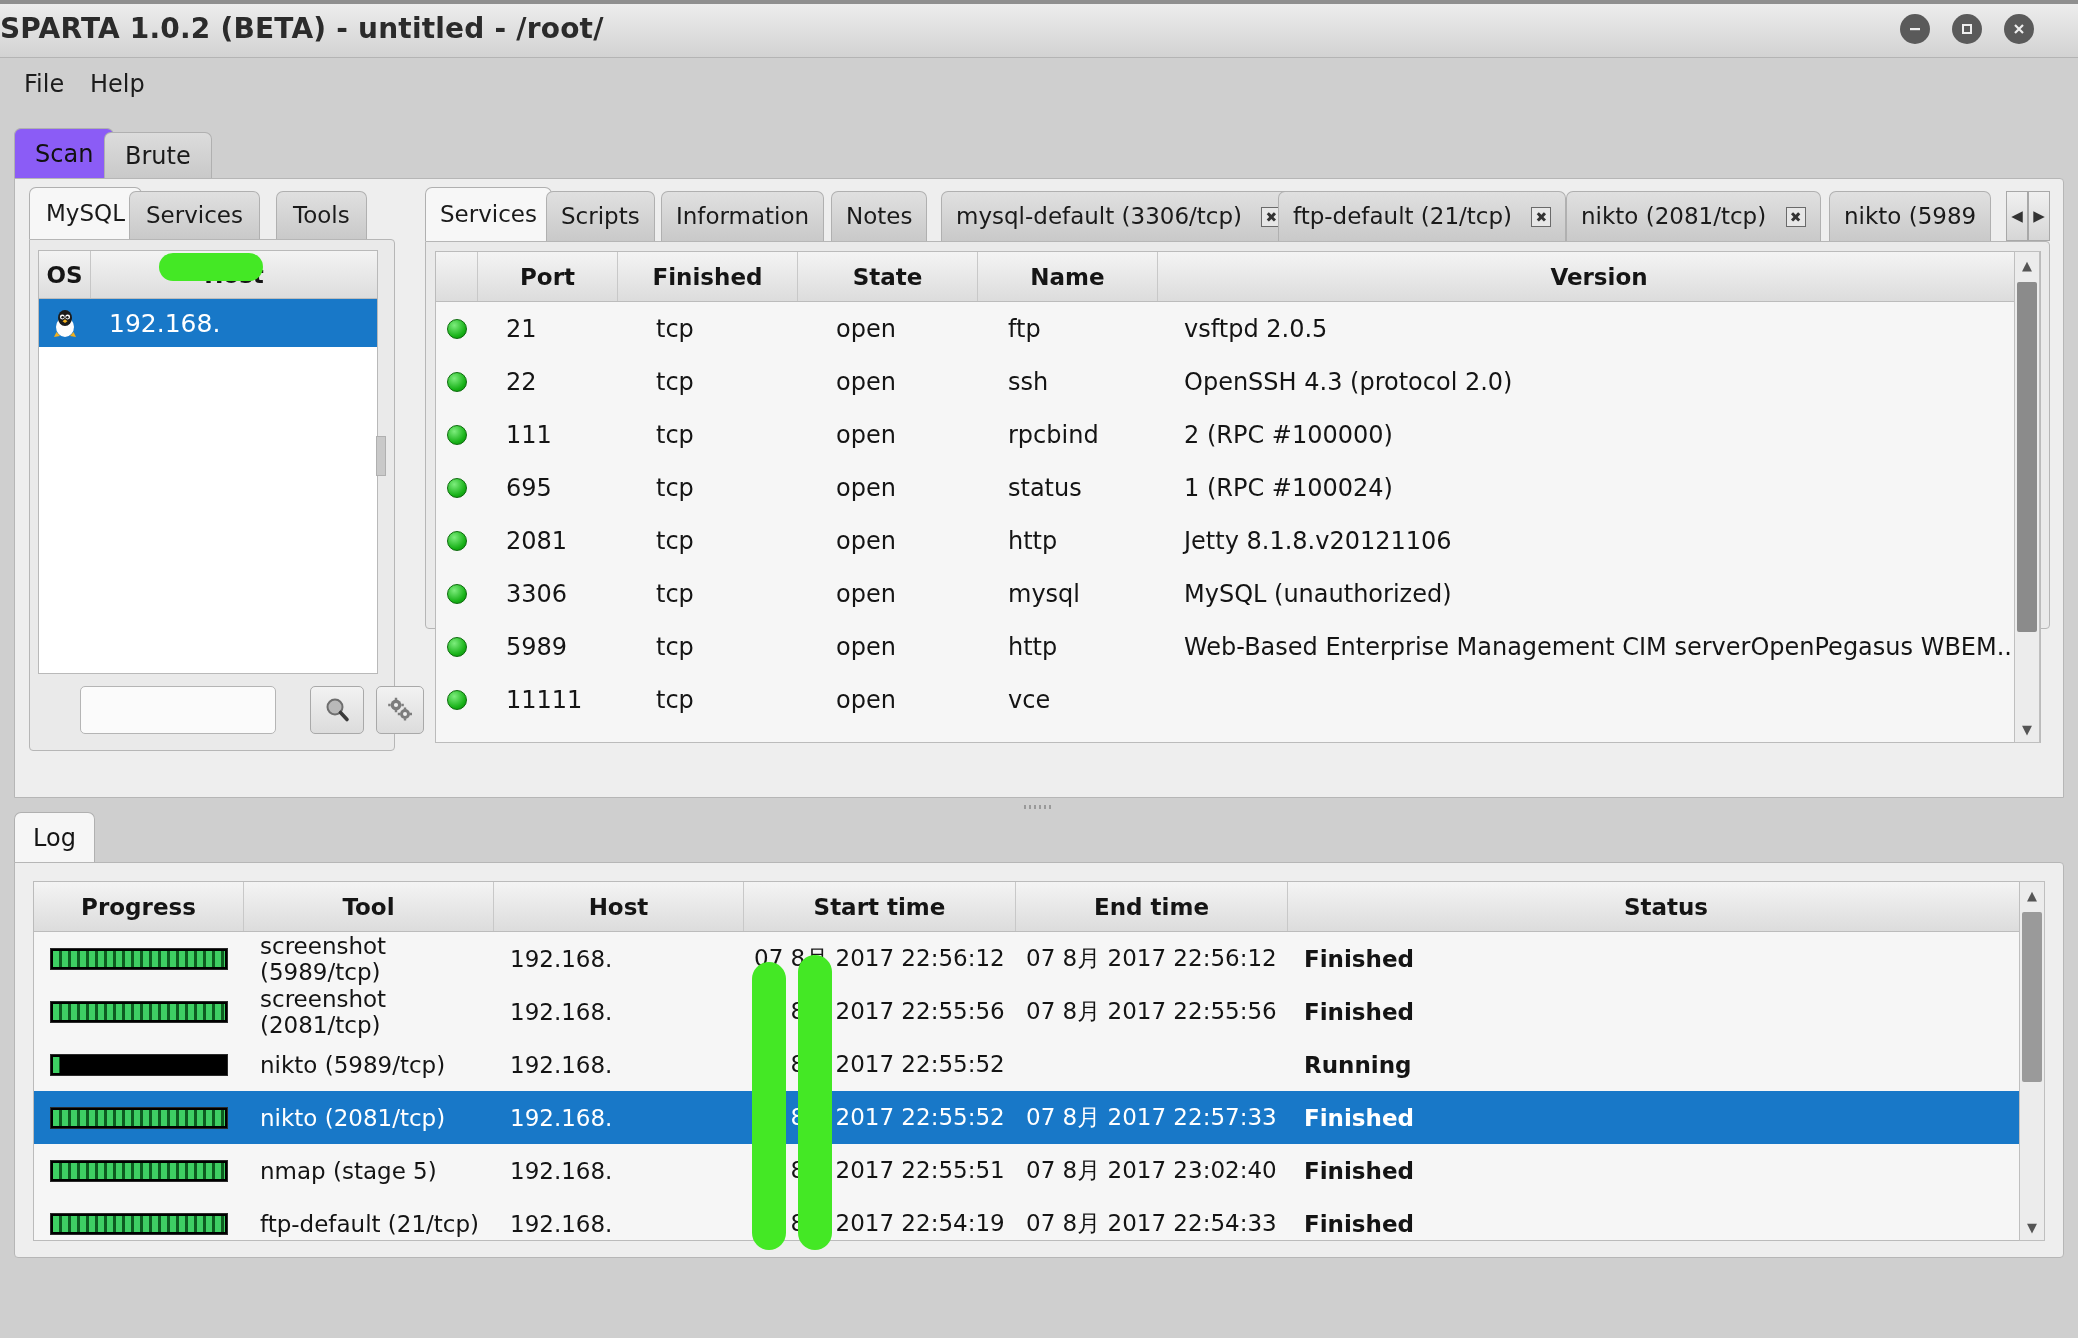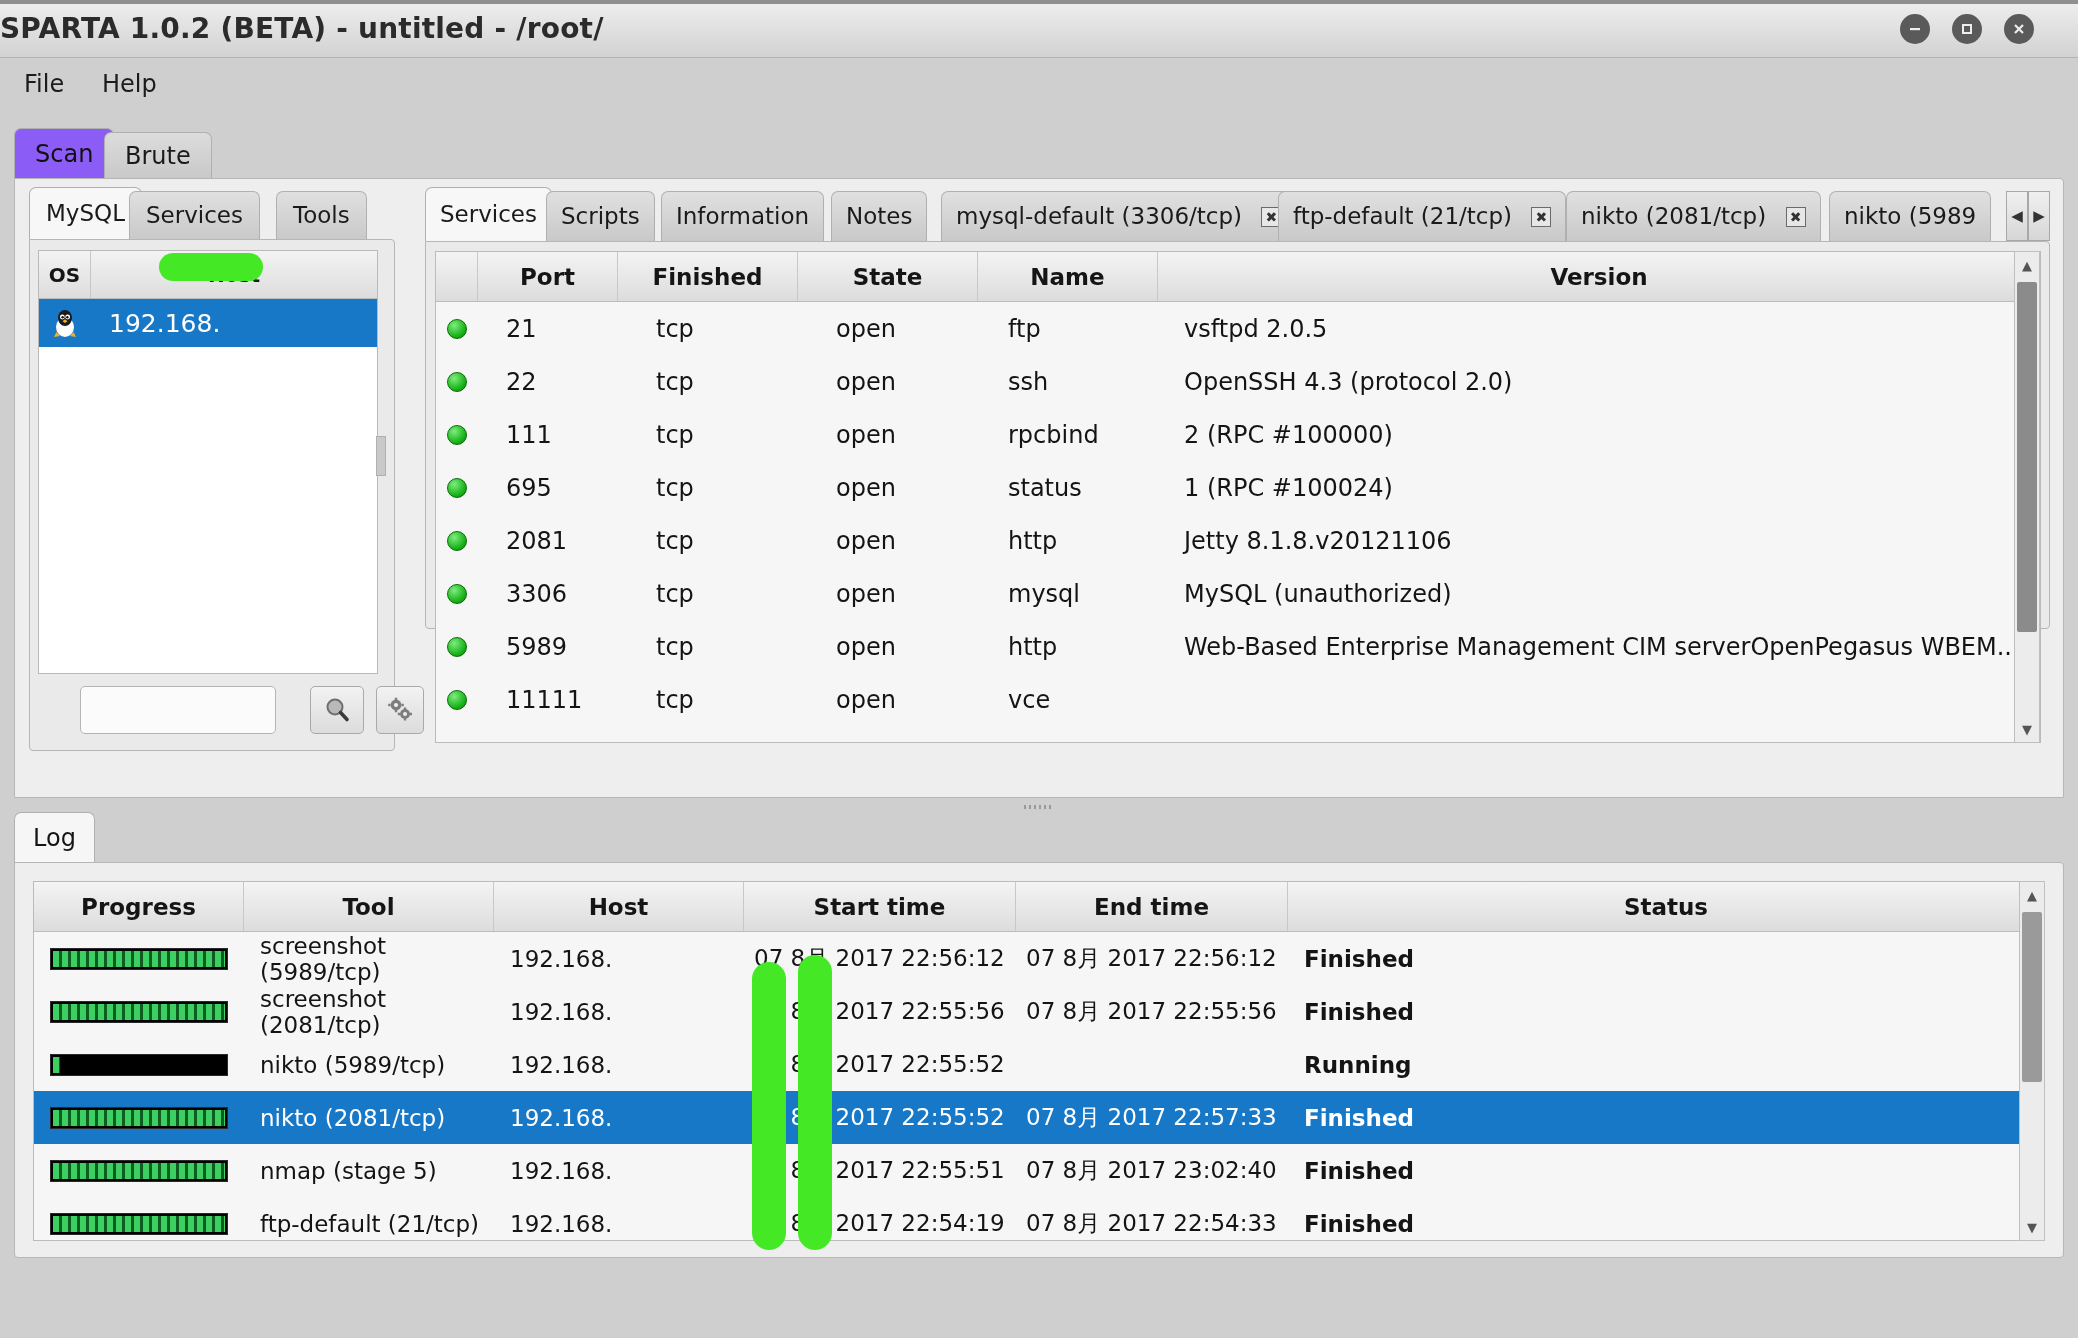--- a/index.html
+++ b/index.html
@@ -42,21 +42,21 @@
   
   #menubar {
     position: absolute; left: 0; top: 58px; width: 2078px; height: 50px;
     background: #cfcfcf;
   }
   .menu-item {
     position: absolute; top: 12px; height: 28px; line-height: 28px;
     font-size: 24px; color: #1c1c1c; padding: 0 6px;
   }
   #menu-file { left: 18px; }
-  #menu-help { left: 96px; }
+  #menu-help { left: 84px; }
 
   
   #toptabs {
     position: absolute; left: 14px; top: 128px; width: 2050px; height: 52px;
   }
   .ttab {
     position: absolute; top: 0; height: 52px; line-height: 50px;
     font-size: 24px; color: #1a1a1a; padding: 0 20px;
     border: 1px solid #b0b0b0; border-bottom: none;
     border-radius: 7px 7px 0 0;
@@ -95,21 +95,21 @@
     background: #eaeaea; border: 1px solid #b6b6b6; border-radius: 0 4px 4px 4px;
   }
   #hosts-table {
     position: absolute; left: 8px; top: 10px; width: 340px; height: 424px;
     background: #ffffff; border: 1px solid #b9b9b9;
   }
   .hosts-header { display: flex; height: 48px;
     background: linear-gradient(to bottom, #f3f3f3, #dddddd);
     border-bottom: 1px solid #bcbcbc; }
   .hosts-header div {
-    font-size: 20px; font-weight: bold; color: #151515;
+    font-size: 23px; font-weight: bold; color: #151515;
     display:flex; align-items:center; justify-content:center;
   }
   .hh-os { width: 52px; border-right: 1px solid #c6c6c6; }
   .hh-host { flex: 1; }
   #host-row {
     display: flex; align-items: center; height: 48px; background: #1878c8;
     color: #ffffff; font-size: 25px;
   }
   #host-icon { width: 52px; display:flex; align-items:center; justify-content:center; }
   #host-label { position: relative; padding-left: 18px; }

